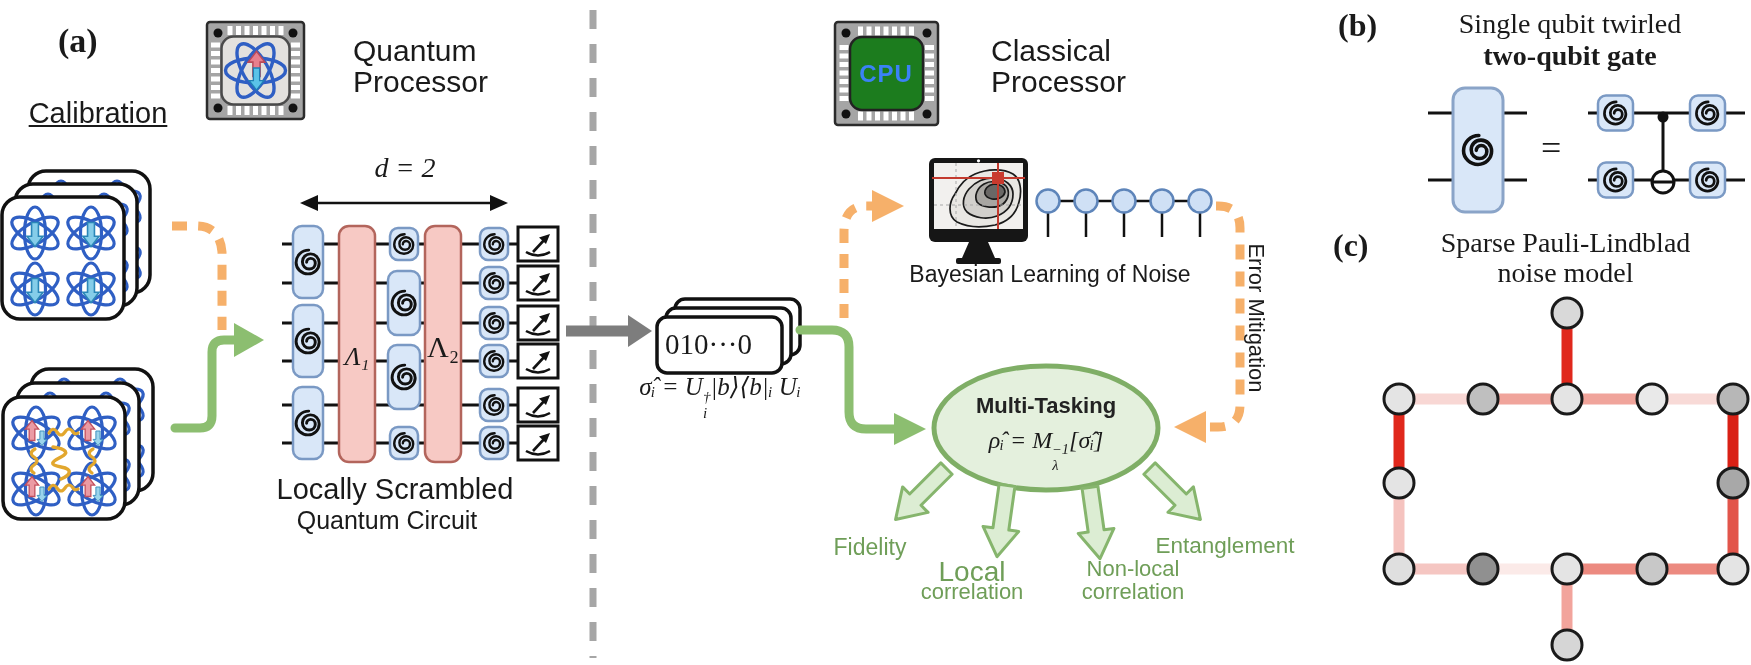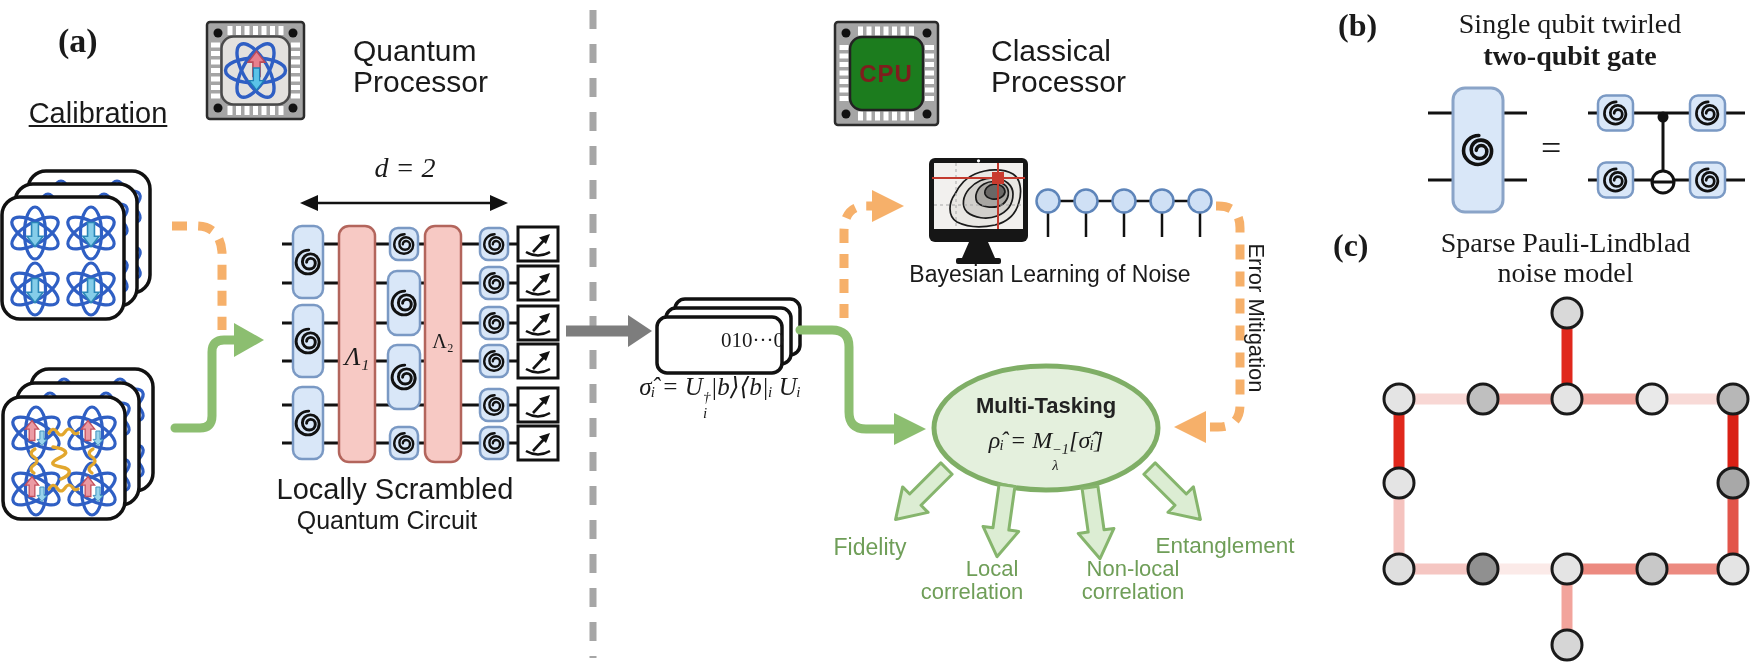--- a/index.html
+++ b/index.html
@@ -6,21 +6,21 @@
   #stage{position:relative;width:1751px;height:665px;background:#ffffff;overflow:hidden;
          font-family:"Liberation Sans","DejaVu Sans",sans-serif;color:#1a1a1a;}
   #gfx{position:absolute;left:0;top:0;}
   .txt{position:absolute;white-space:nowrap;}
   .sans{font-family:"Liberation Sans","DejaVu Sans",sans-serif;}
   .serif{font-family:"Liberation Serif","DejaVu Serif",serif;}
   .bold{font-weight:bold;}
   .ital{font-style:italic;}
   .ctr{text-align:center;}
   .green{color:#6f9e58;}
-  .white{color:#7f1d1d;}
+  .white{color:#3b82f6;}
   .rot90{transform:translate(-50%,-50%) rotate(90deg);transform-origin:center;}
   .ss{display:inline-flex;flex-direction:column;align-items:flex-start;font-size:0.60em;
       line-height:1.05;vertical-align:-0.45em;}
   .eq{font-family:"Liberation Serif","DejaVu Serif",serif;font-style:italic;}
 </style>
 </head>
 <body>
 
 <div id="stage">
 
@@ -350,45 +350,45 @@
     <circle cx="1567" cy="645" r="15" fill="#d6d6d6"></circle>
   </g>
 </svg>
 
 <div class="txt serif bold" style="left:58px;top:22px;font-size:34px;">(a)</div>
 <div class="txt sans" style="left:353px;top:34px;font-size:30px;">Quantum</div>
 <div class="txt sans" style="left:353px;top:65px;font-size:30px;">Processor</div>
 <div class="txt sans ctr" style="left:13px;top:97px;width:170px;font-size:29px;text-decoration:underline;">Calibration</div>
 <div class="txt serif ital ctr" style="left:340px;top:152px;width:130px;font-size:28px;">d = 2</div>
 <div class="txt serif ctr" style="left:332px;top:342px;width:50px;font-size:26px;font-style:italic;">Λ₁</div>
-<div class="txt serif ctr" style="left:418px;top:330px;width:50px;font-size:20px;text-align:center;">Λ₂</div>
+<div class="txt serif ctr" style="left:418px;top:330px;width:50px;font-size:30px;text-align:center;">Λ₂</div>
 <div class="txt sans ctr" style="left:270px;top:473px;width:250px;font-size:29px;">Locally Scrambled</div>
 <div class="txt sans ctr" style="left:262px;top:506px;width:250px;font-size:25px;">Quantum Circuit</div>
 
 <div class="txt sans" style="left:991px;top:34px;font-size:30px;">Classical</div>
 <div class="txt sans" style="left:991px;top:65px;font-size:30px;">Processor</div>
 <div class="txt sans bold white ctr" style="left:846px;top:60px;width:80px;font-size:24px;letter-spacing:1px;">CPU</div>
-<div class="txt serif ctr" style="left:657px;top:328px;width:103px;font-size:21px;padding-left:44px;">010···0</div>
+<div class="txt serif ctr" style="left:657px;top:328px;width:103px;font-size:29px;">010···0</div>
 
 <div class="txt eq ctr" style="left:600px;top:372px;width:240px;font-size:25px;"><span>σ̂ᵢ = U</span><span class="ss">
         <span>†</span>
         <span>i</span>
       </span><span>|b⟩⟨b|ᵢ Uᵢ</span></div>
 
 <div class="txt sans ctr" style="left:900px;top:261px;width:300px;font-size:23px;">Bayesian Learning of Noise</div>
 <div class="txt sans rot90" style="left:1256px;top:318px;font-size:22px;">Error Mitigation</div>
 
 <div class="txt sans bold ctr" style="left:946px;top:393px;width:200px;font-size:22px;color:#222;">Multi-Tasking</div>
 <div class="txt eq ctr" style="left:946px;top:427px;width:200px;font-size:24px;"><span>ρ̂ᵢ = M</span><span class="ss">
         <span>−1</span>
         <span>λ</span>
       </span><span>[σ̂ᵢ]</span></div>
 
 <div class="txt sans green ctr" style="left:810px;top:534px;width:120px;font-size:23px;">Fidelity</div>
-<div class="txt sans green ctr" style="left:932px;top:556px;width:120px;font-size:22px;">Local</div>
+<div class="txt sans green ctr" style="left:912px;top:556px;width:120px;font-size:28px;">Local</div>
 <div class="txt sans green ctr" style="left:912px;top:579px;width:120px;font-size:22px;">correlation</div>
 <div class="txt sans green ctr" style="left:1073px;top:556px;width:120px;font-size:22px;">Non-local</div>
 <div class="txt sans green ctr" style="left:1073px;top:579px;width:120px;font-size:22px;">correlation</div>
 <div class="txt sans green ctr" style="left:1150px;top:533px;width:150px;font-size:22.5px;">Entanglement</div>
 
 <div class="txt serif bold" style="left:1338px;top:7px;font-size:32px;">(b)</div>
 <div class="txt serif ctr" style="left:1400px;top:8px;width:340px;font-size:28px;">Single qubit twirled</div>
 <div class="txt serif ctr" style="left:1400px;top:40px;width:340px;font-size:28px;font-weight:bold;">two-qubit gate</div>
 <div class="txt serif" style="left:1541px;top:127px;font-size:36px;">=</div>
 

